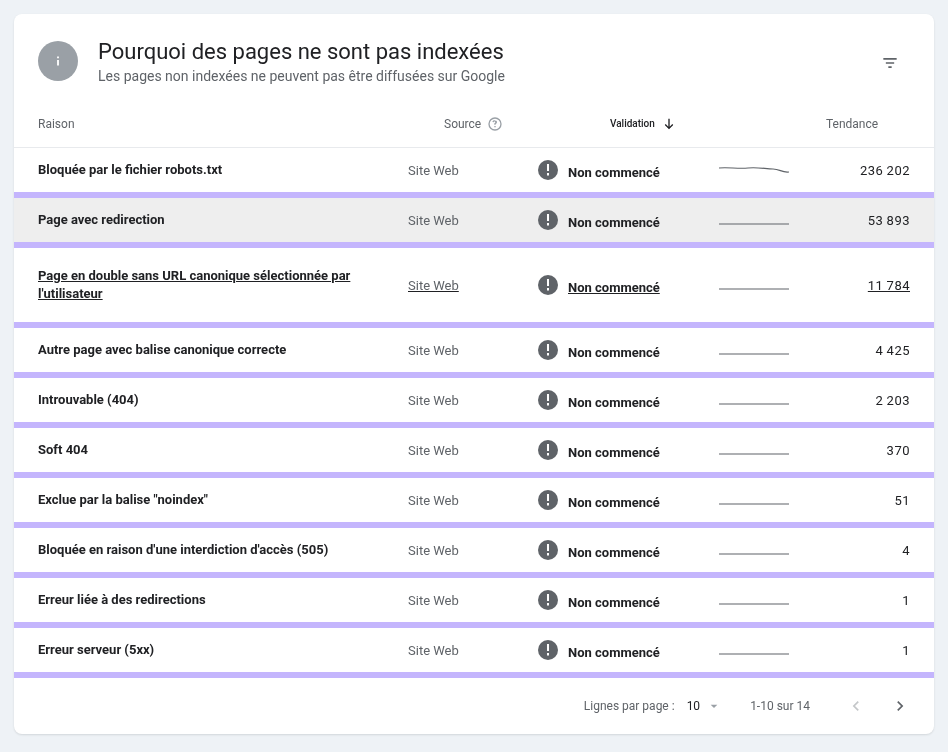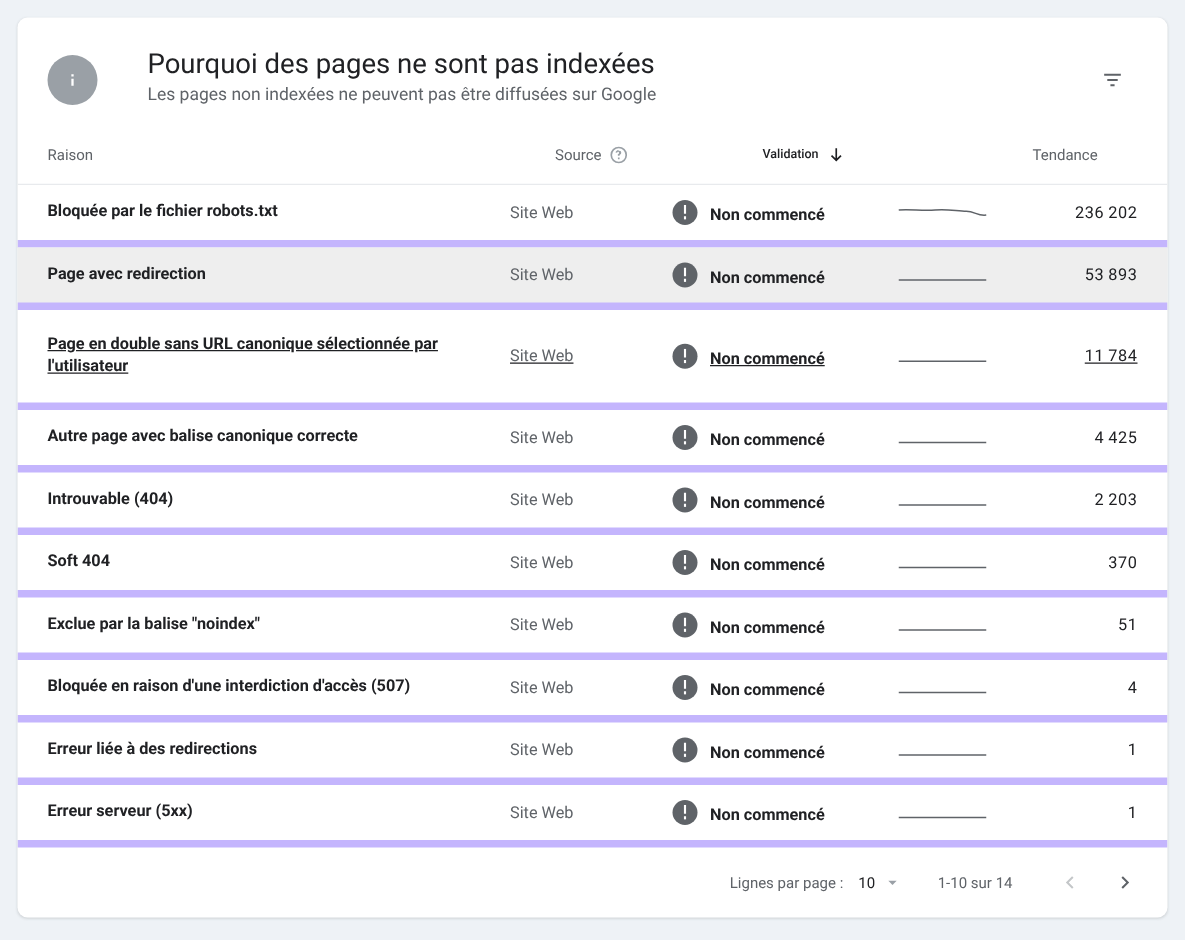--- a/index.html
+++ b/index.html
@@ -11,23 +11,22 @@
     font-size: 14px;
   }
   .card {
     background: #fff;
     border-radius: 8px;
     box-shadow: 0 1px 2px rgba(60,64,67,.15);
     overflow: hidden;
   }
   .card-header {
     display: flex;
-    align-items: flex-end;
+    align-items: center;
     padding: 24px 24px 16px 24px;
-    gap: 20px;
   }
   .info-circle {
     width: 40px;
     height: 40px;
     border-radius: 50%;
     background: #9aa0a6;
     color: #fff;
     display: flex;
     align-items: center;
     justify-content: center;
@@ -311,21 +310,21 @@
     <div class="cell">
       <div class="trend">
         <svg viewBox="0 0 72 20">
               <path class="trend-line" d="M1 14 L 71 14"></path>
             </svg>
       </div>
     </div>
     <div class="cell pages right">51</div>
   </div>
       <div class="row">
-    <div class="cell reason">Bloquée en raison d'une interdiction d'accès (507)</div>
+    <div class="cell reason">Bloquée en raison d'une interdiction d'accès (505)</div>
     <div class="cell source">Site Web</div>
     <div class="cell validation">
       <span class="status-dot">
         <svg viewBox="0 0 2 12">
               <rect x="0" y="0" width="2" height="7" fill="#fff"></rect>
               <rect x="0" y="9" width="2" height="2.5" fill="#fff"></rect>
             </svg>
       </span>
       <span>Non commencé</span>
     </div>

